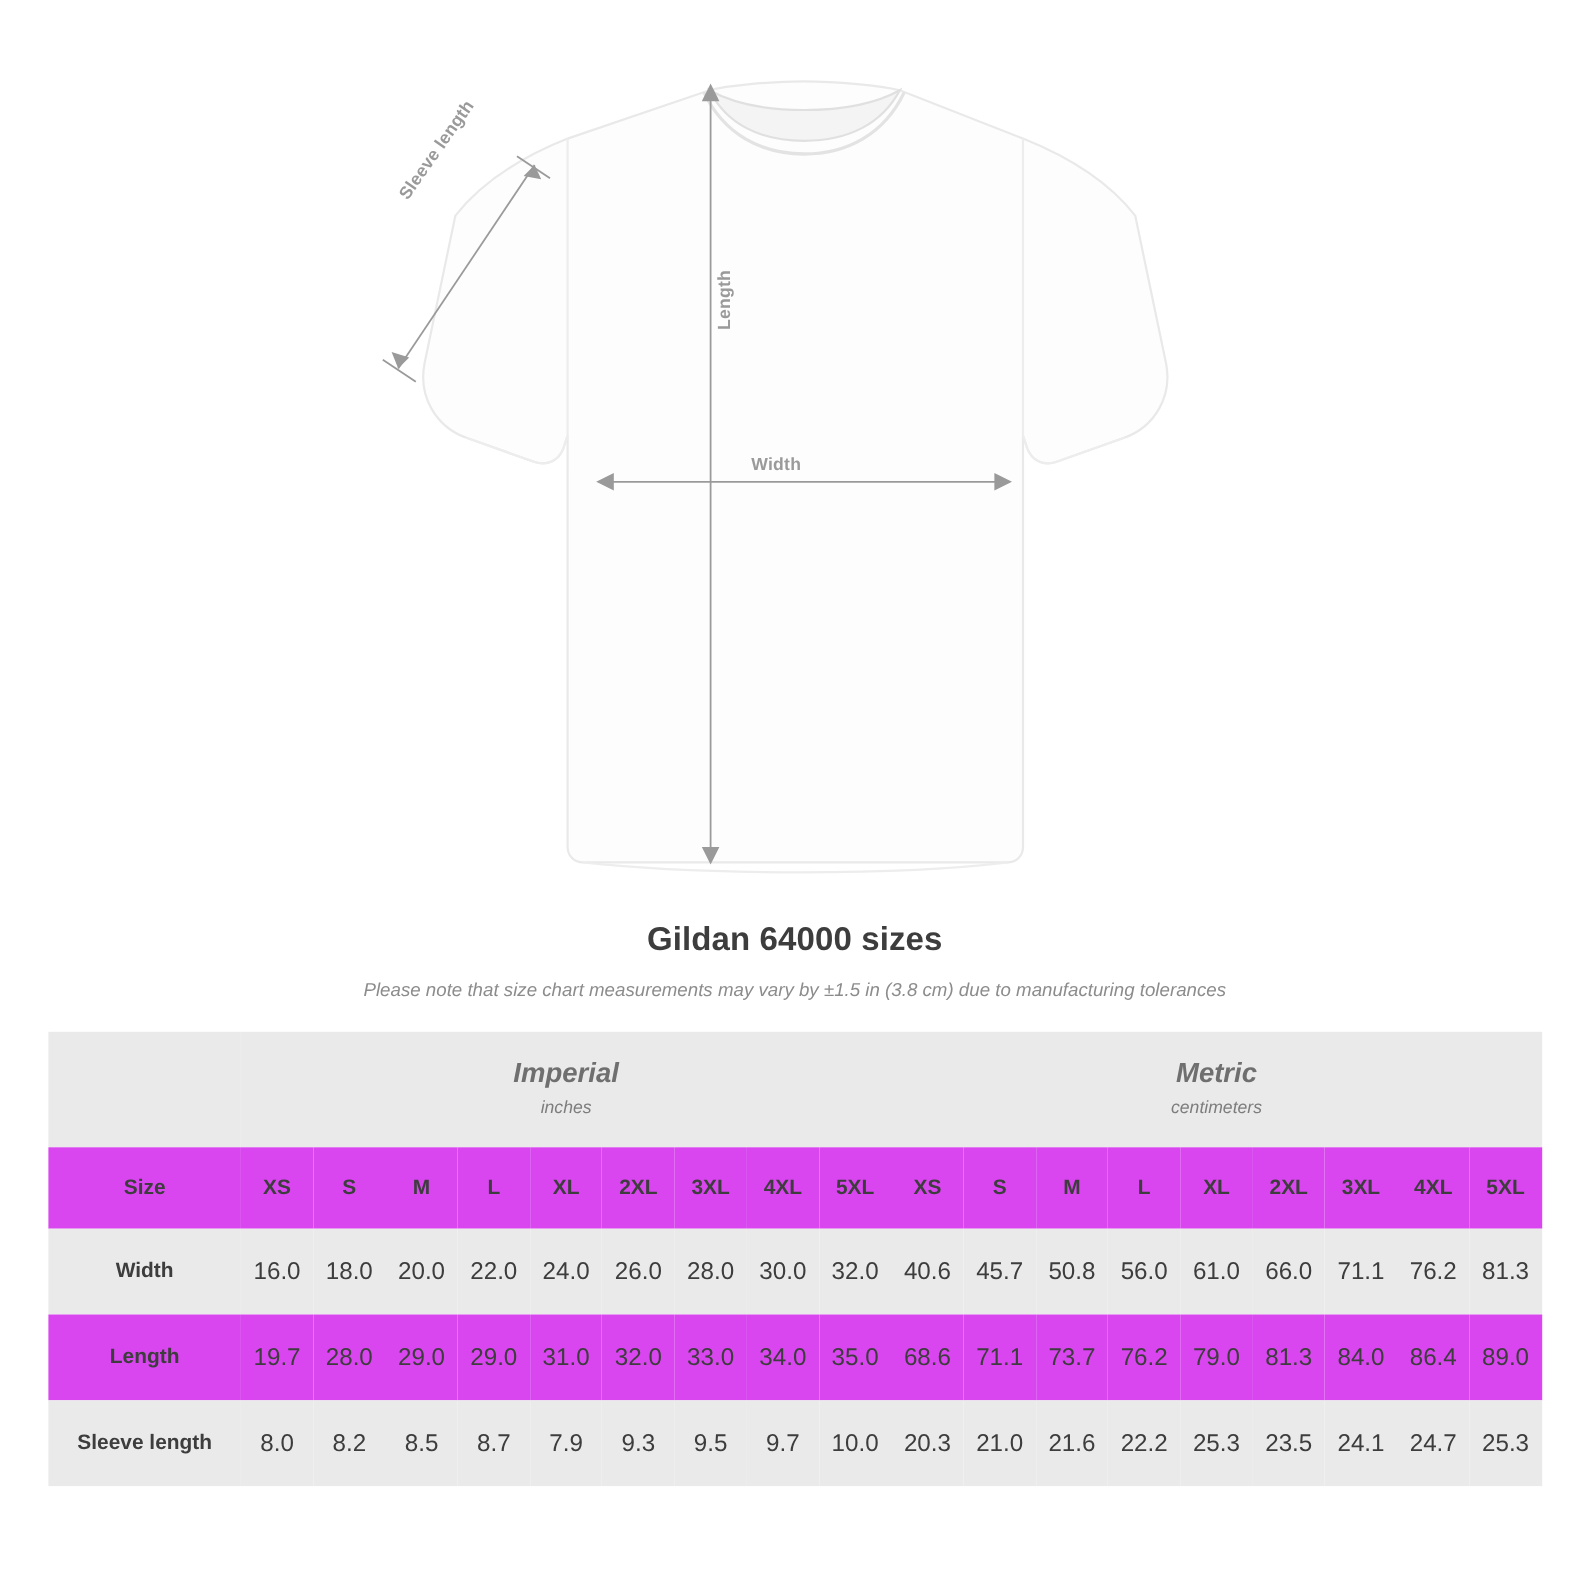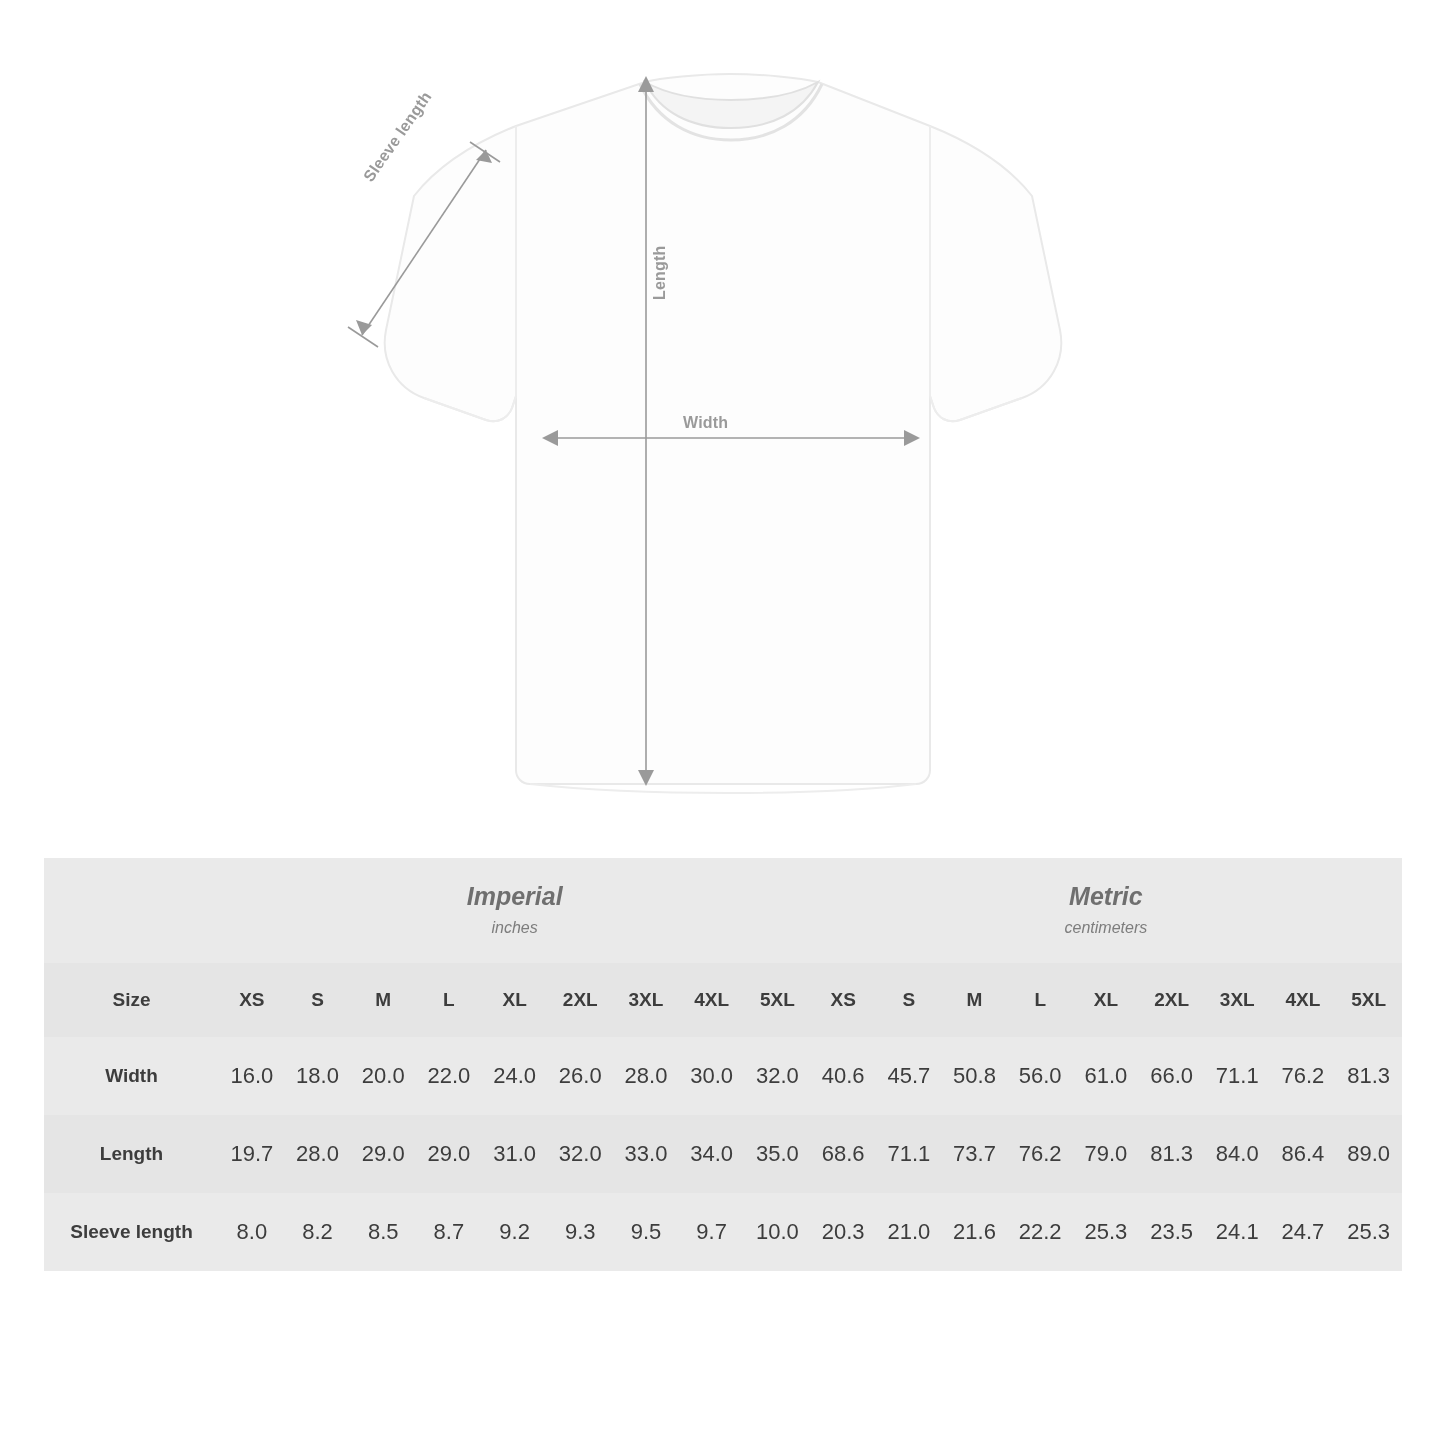--- a/index.html
+++ b/index.html
@@ -121,21 +121,21 @@
   tbody tr td {
     font-size: 22px;
     padding: 26px 0;
     color: #3d3d3d;
   }
   tbody tr td.rowhead {
     font-weight: bold;
     font-size: 19px;
   }
   tr.shade td, tr.shade th { background: #eaeaea; }
-  tr.plain td, tr.plain th { background: #e5e5e5; }
+  tr.plain td, tr.plain th { background: #d946ef; }
   col.firstcol { width: 175px; }
   col.datacol  { width: 65.7px; }
 </style>
 </head>
 <body>
 
 <div class="page">
 
   <div class="illustration">
     <svg class="shirt-svg" width="1445" height="830" viewBox="0 0 1445 830">
@@ -190,20 +190,24 @@
       </g>
       <polygon points="542,438 558,430 558,446" fill="#9a9a9a"></polygon>
       <polygon points="920,438 904,430 904,446" fill="#9a9a9a"></polygon>
     </svg>
 
     <div class="dim-label label-sleeve">Sleeve length</div>
     <div class="dim-label label-length">Length</div>
     <div class="dim-label label-width">Width</div>
   </div>
 
+  <div class="title-block">
+    <h1 class="chart-title">Gildan 64000 sizes</h1>
+    <p class="chart-note">Please note that size chart measurements may vary by ±1.5 in (3.8 cm) due to manufacturing tolerances</p>
+  </div>
 
   <div class="table-wrap">
     <table class="size-table">
       <colgroup>
         <col class="firstcol">
         <col class="datacol">
           <col class="datacol">
           <col class="datacol">
           <col class="datacol">
           <col class="datacol">
@@ -297,21 +301,21 @@
           <td>84.0</td>
           <td>86.4</td>
           <td>89.0</td>
         </tr>
         <tr class="shade">
           <td class="rowhead">Sleeve length</td>
           <td>8.0</td>
           <td>8.2</td>
           <td>8.5</td>
           <td>8.7</td>
-          <td>9.2</td>
+          <td>7.9</td>
           <td>9.3</td>
           <td>9.5</td>
           <td>9.7</td>
           <td>10.0</td>
           <td>20.3</td>
           <td>21.0</td>
           <td>21.6</td>
           <td>22.2</td>
           <td>25.3</td>
           <td>23.5</td>

